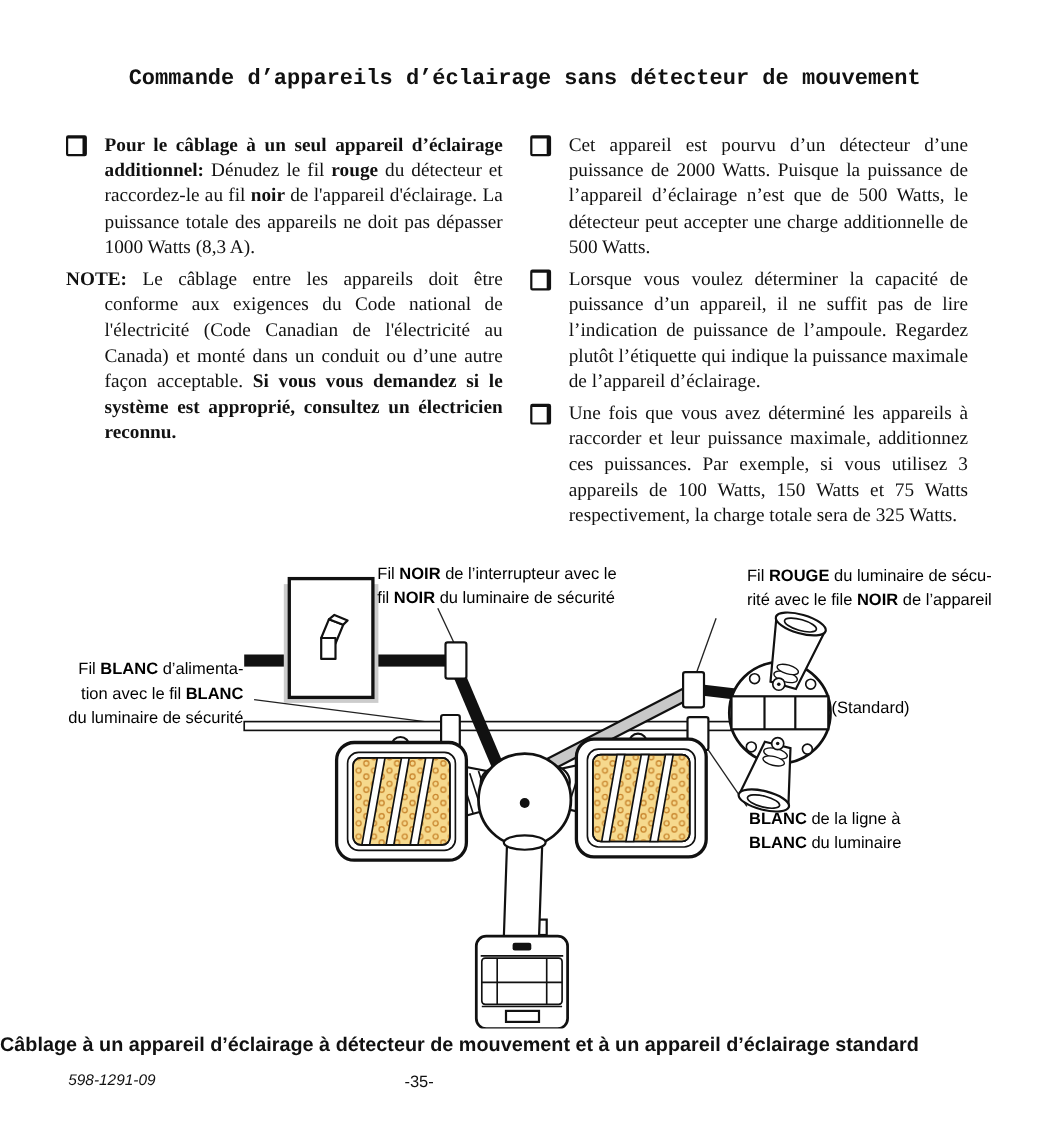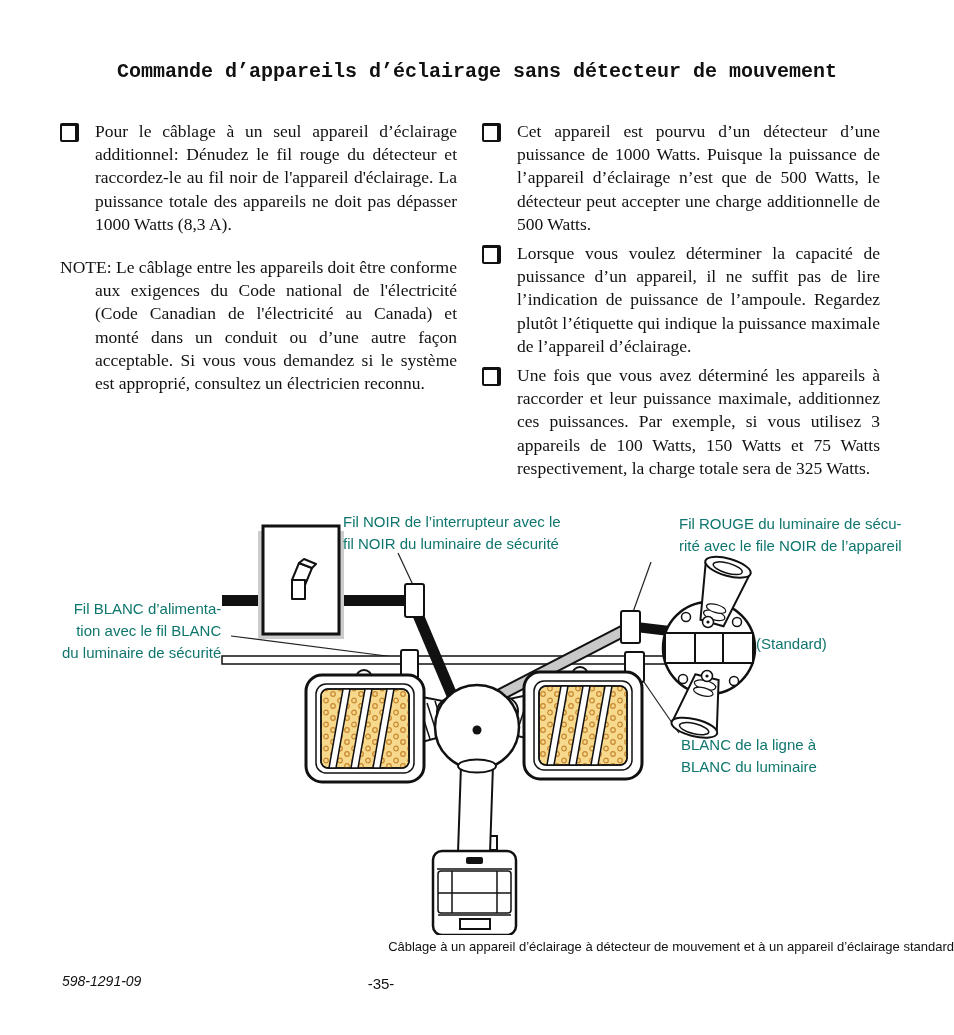--- a/index.html
+++ b/index.html
@@ -1,39 +1,39 @@
 <!DOCTYPE html>
 <html><head>
 <meta charset="utf-8">
 <style>
   html,body{margin:0;padding:0;background:#fff;}
   body{width:954px;height:1035px;position:relative;overflow:hidden;
        font-family:"Liberation Serif",serif;color:#111;}
-  .b{font-weight:normal;}
+  .b{font-weight:bold;}
   .title{position:absolute;top:60px;left:0;width:954px;text-align:center;
          font-family:Liberation Mono, monospace;font-weight:bold;font-size:20px;}
   .col{position:absolute;top:120px;}
   .col-left{left:60px;width:397px;}
   .col-right{left:482px;width:398px;}
   .bullet{position:relative;padding-left:35px;margin:0 0 6px 0;}
   .checkbox{position:absolute;left:0;top:3px;width:13px;height:14px;
             border:2px solid #111;border-top-width:3px;border-right-width:4px;
             border-radius:2px;}
   .body-par{font-size:17.5px;line-height:23.2px;text-align:justify;margin:0;}
-  .note-par{padding-left:35px;text-indent:-35px;margin-top:20px;}
+  .note-par{padding-left:35px;text-indent:-35px;margin-top:6px;}
   .diagram{position:absolute;left:0;top:505px;width:954px;height:430px;}
   .dlabel{position:absolute;font-family:"Liberation Sans",sans-serif;
-          font-size:15px;line-height:22px;white-space:pre-line;color:#0f766e;}
+          font-size:15px;line-height:22px;white-space:pre-line;color:#000000;}
   .lbl-black{left:343px;top:511px;}
   .lbl-rouge{left:631px;top:513px;margin-left:48px;}
   .lbl-blanc-left{left:62px;top:598px;text-align:right;}
   .lbl-standard{left:756px;top:633px;}
   .lbl-blanc-right{left:681px;top:734px;}
-  .caption{position:absolute;top:939px;left:0;width:954px;text-align:right;
-           font-family:"Liberation Sans",sans-serif;font-weight:normal;font-size:13px;}
+  .caption{position:absolute;top:939px;left:0;width:954px;text-align:left;
+           font-family:"Liberation Sans",sans-serif;font-weight:bold;font-size:18px;}
   .footer-doc{position:absolute;left:62px;top:973px;
               font-family:"Liberation Sans",sans-serif;font-style:italic;font-size:14px;}
   .footer-page{position:absolute;top:975px;left:0;width:762px;text-align:center;
                font-family:"Liberation Sans",sans-serif;font-size:15px;}
   svg *{vector-effect:none;}
 </style>
 </head>
 <body>
 
 <div class="title">Commande d’appareils d’éclairage sans détecteur de mouvement</div>
@@ -42,21 +42,21 @@
   <div class="bullet">
     <span class="checkbox"></span>
     <p class="body-par"><span class="b">Pour le câblage à un seul appareil d’éclairage additionnel:</span><span> Dénudez le fil </span><span class="b">rouge</span><span> du détecteur et raccordez-le au fil </span><span class="b">noir</span><span> de l'appareil d'éclairage. La puissance totale des appareils ne doit pas dépasser 1000 Watts (8,3 A).</span></p>
   </div>
   <p class="body-par note-par"><span class="b">NOTE:</span><span> Le câblage entre les appareils doit être conforme aux exigences du Code national de l'électricité (Code Canadian de l'électricité au Canada) et monté dans un conduit ou d’une autre façon acceptable. </span><span class="b">Si vous vous demandez si le système est approprié, consultez un électricien reconnu.</span></p>
 </div>
 
 <div class="col col-right">
   <div class="bullet">
     <span class="checkbox"></span>
-    <p class="body-par"><span>Cet appareil est pourvu d’un détecteur d’une puissance de 1000 Watts. Puisque la puissance de l’appareil d’éclairage n’est que de 500 Watts, le détecteur peut accepter une charge additionnelle de 500 Watts.</span></p>
+    <p class="body-par"><span>Cet appareil est pourvu d’un détecteur d’une puissance de 2000 Watts. Puisque la puissance de l’appareil d’éclairage n’est que de 500 Watts, le détecteur peut accepter une charge additionnelle de 500 Watts.</span></p>
   </div>
   <div class="bullet">
     <span class="checkbox"></span>
     <p class="body-par"><span>Lorsque vous voulez déterminer la capacité de puissance d’un appareil, il ne suffit pas de lire l’indication de puissance de l’ampoule. Regardez plutôt l’étiquette qui indique la puissance maximale de l’appareil d’éclairage.</span></p>
   </div>
   <div class="bullet">
     <span class="checkbox"></span>
     <p class="body-par"><span>Une fois que vous avez déterminé les appareils à raccorder et leur puissance maximale, additionnez ces puissances. Par exemple, si vous utilisez 3 appareils de 100 Watts, 150 Watts et 75 Watts respectivement, la charge totale sera de 325 Watts.</span></p>
   </div>
 </div>

